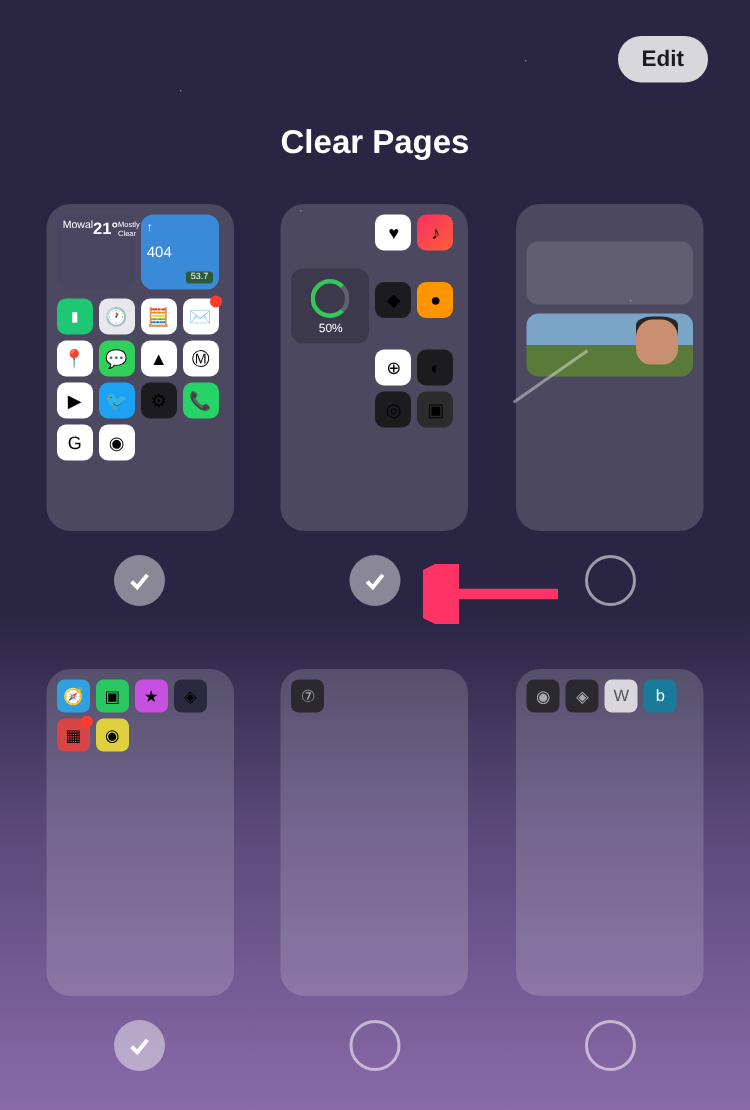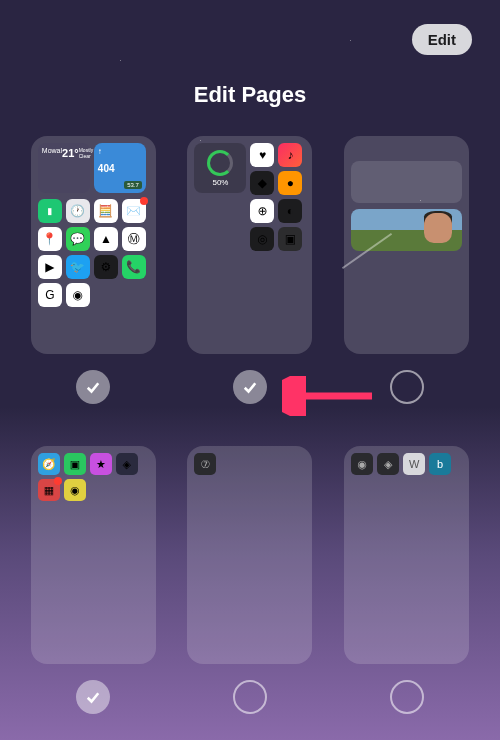--- a/index.html
+++ b/index.html
@@ -81,36 +81,36 @@
       width: 52px; height: 50px; background: #4a4560; border-radius: 8px;
       color: #fff; font-size: 7px; padding: 4px; display: flex; flex-direction: row;
     }
     .w-weather .temp { font-size: 11px; font-weight: 600; }
     .w-stock {
       width: 52px; height: 50px; background: #3a8ad8; border-radius: 8px;
       color: #fff; font-size: 7px; padding: 4px; display: flex; flex-direction: column;
       justify-content: space-between;
     }
     .w-stock .ticker { font-size: 8px; font-weight: 600; }
-    .w-stock .price { font-size: 10px; font-weight: 700; }
+    .w-stock .price { font-size: 10px; font-weight: 400; }
     .w-stock .change { font-size: 6px; background: #2a5a3a; padding: 1px 3px; border-radius: 2px; align-self: flex-end; }
     .app-row { display: flex; gap: 4px; margin-bottom: 4px; }
     .app {
       width: 24px; height: 24px; border-radius: 6px;
       display: flex; align-items: center; justify-content: center;
       font-size: 12px; position: relative;
     }
     .app.empty-slot { background: transparent; }
     .badge { position: absolute; top: -2px; right: -2px; width: 8px; height: 8px; background: #ff3b30; border-radius: 50%; }
     
     .p2-row { display: flex; gap: 4px; margin-bottom: 4px; }
     .w-battery {
       width: 52px; height: 50px; background: rgba(0,0,0,0.2); border-radius: 8px;
       display: flex; flex-direction: column; align-items: center; justify-content: center;
-      color: #fff; font-size: 8px;
+      color: #fff; font-size: 8px; margin-top: 36px;
     }
     .ring { width: 26px; height: 26px; border: 3px solid #34c759; border-right-color: rgba(255,255,255,0.2); border-radius: 50%; margin-bottom: 2px; }
     .p2-apps { display: grid; grid-template-columns: repeat(2, 24px); gap: 4px; }
     
     .p3-widget1 { width: 100%; height: 42px; background: rgba(255,255,255,0.12); border-radius: 8px; margin-top: 18px; margin-bottom: 6px; }
     .p3-photo { width: 100%; height: 42px; border-radius: 8px; overflow: hidden; background: linear-gradient(to bottom, #7aa5c9 50%, #5a7a3a 50%); position: relative; }
     .p3-face { position: absolute; right: 10px; top: 4px; width: 28px; height: 30px; background: #c89070; border-radius: 40% 40% 35% 35%; }
     .p3-hair { position: absolute; right: 10px; top: 2px; width: 28px; height: 14px; background: #2a2520; border-radius: 40% 40% 0 0; }
     .p3-line { position: absolute; top: 250px; left: 337px; width: 60px; height: 2px; background: rgba(255,255,255,0.4); transform: rotate(-35deg); }
     
@@ -127,21 +127,21 @@
 </head>
 <body>
 
 <div class="star star1"></div>
 <div class="star star2"></div>
 <div class="star star3"></div>
 <div class="star star4"></div>
 
 <button class="done-btn">Edit</button>
 
-<h1 class="title">Edit Pages</h1>
+<h1 class="title">Clear Pages</h1>
 
 <div class="pages-grid">
 
   <div class="page-col">
     <div class="page-thumb">
       <div class="p1-widgets">
         <div class="w-weather">
           <span>Mowal</span>
           <span class="temp">21°</span>
           <span style="font-size:5px">Mostly Clear</span>

